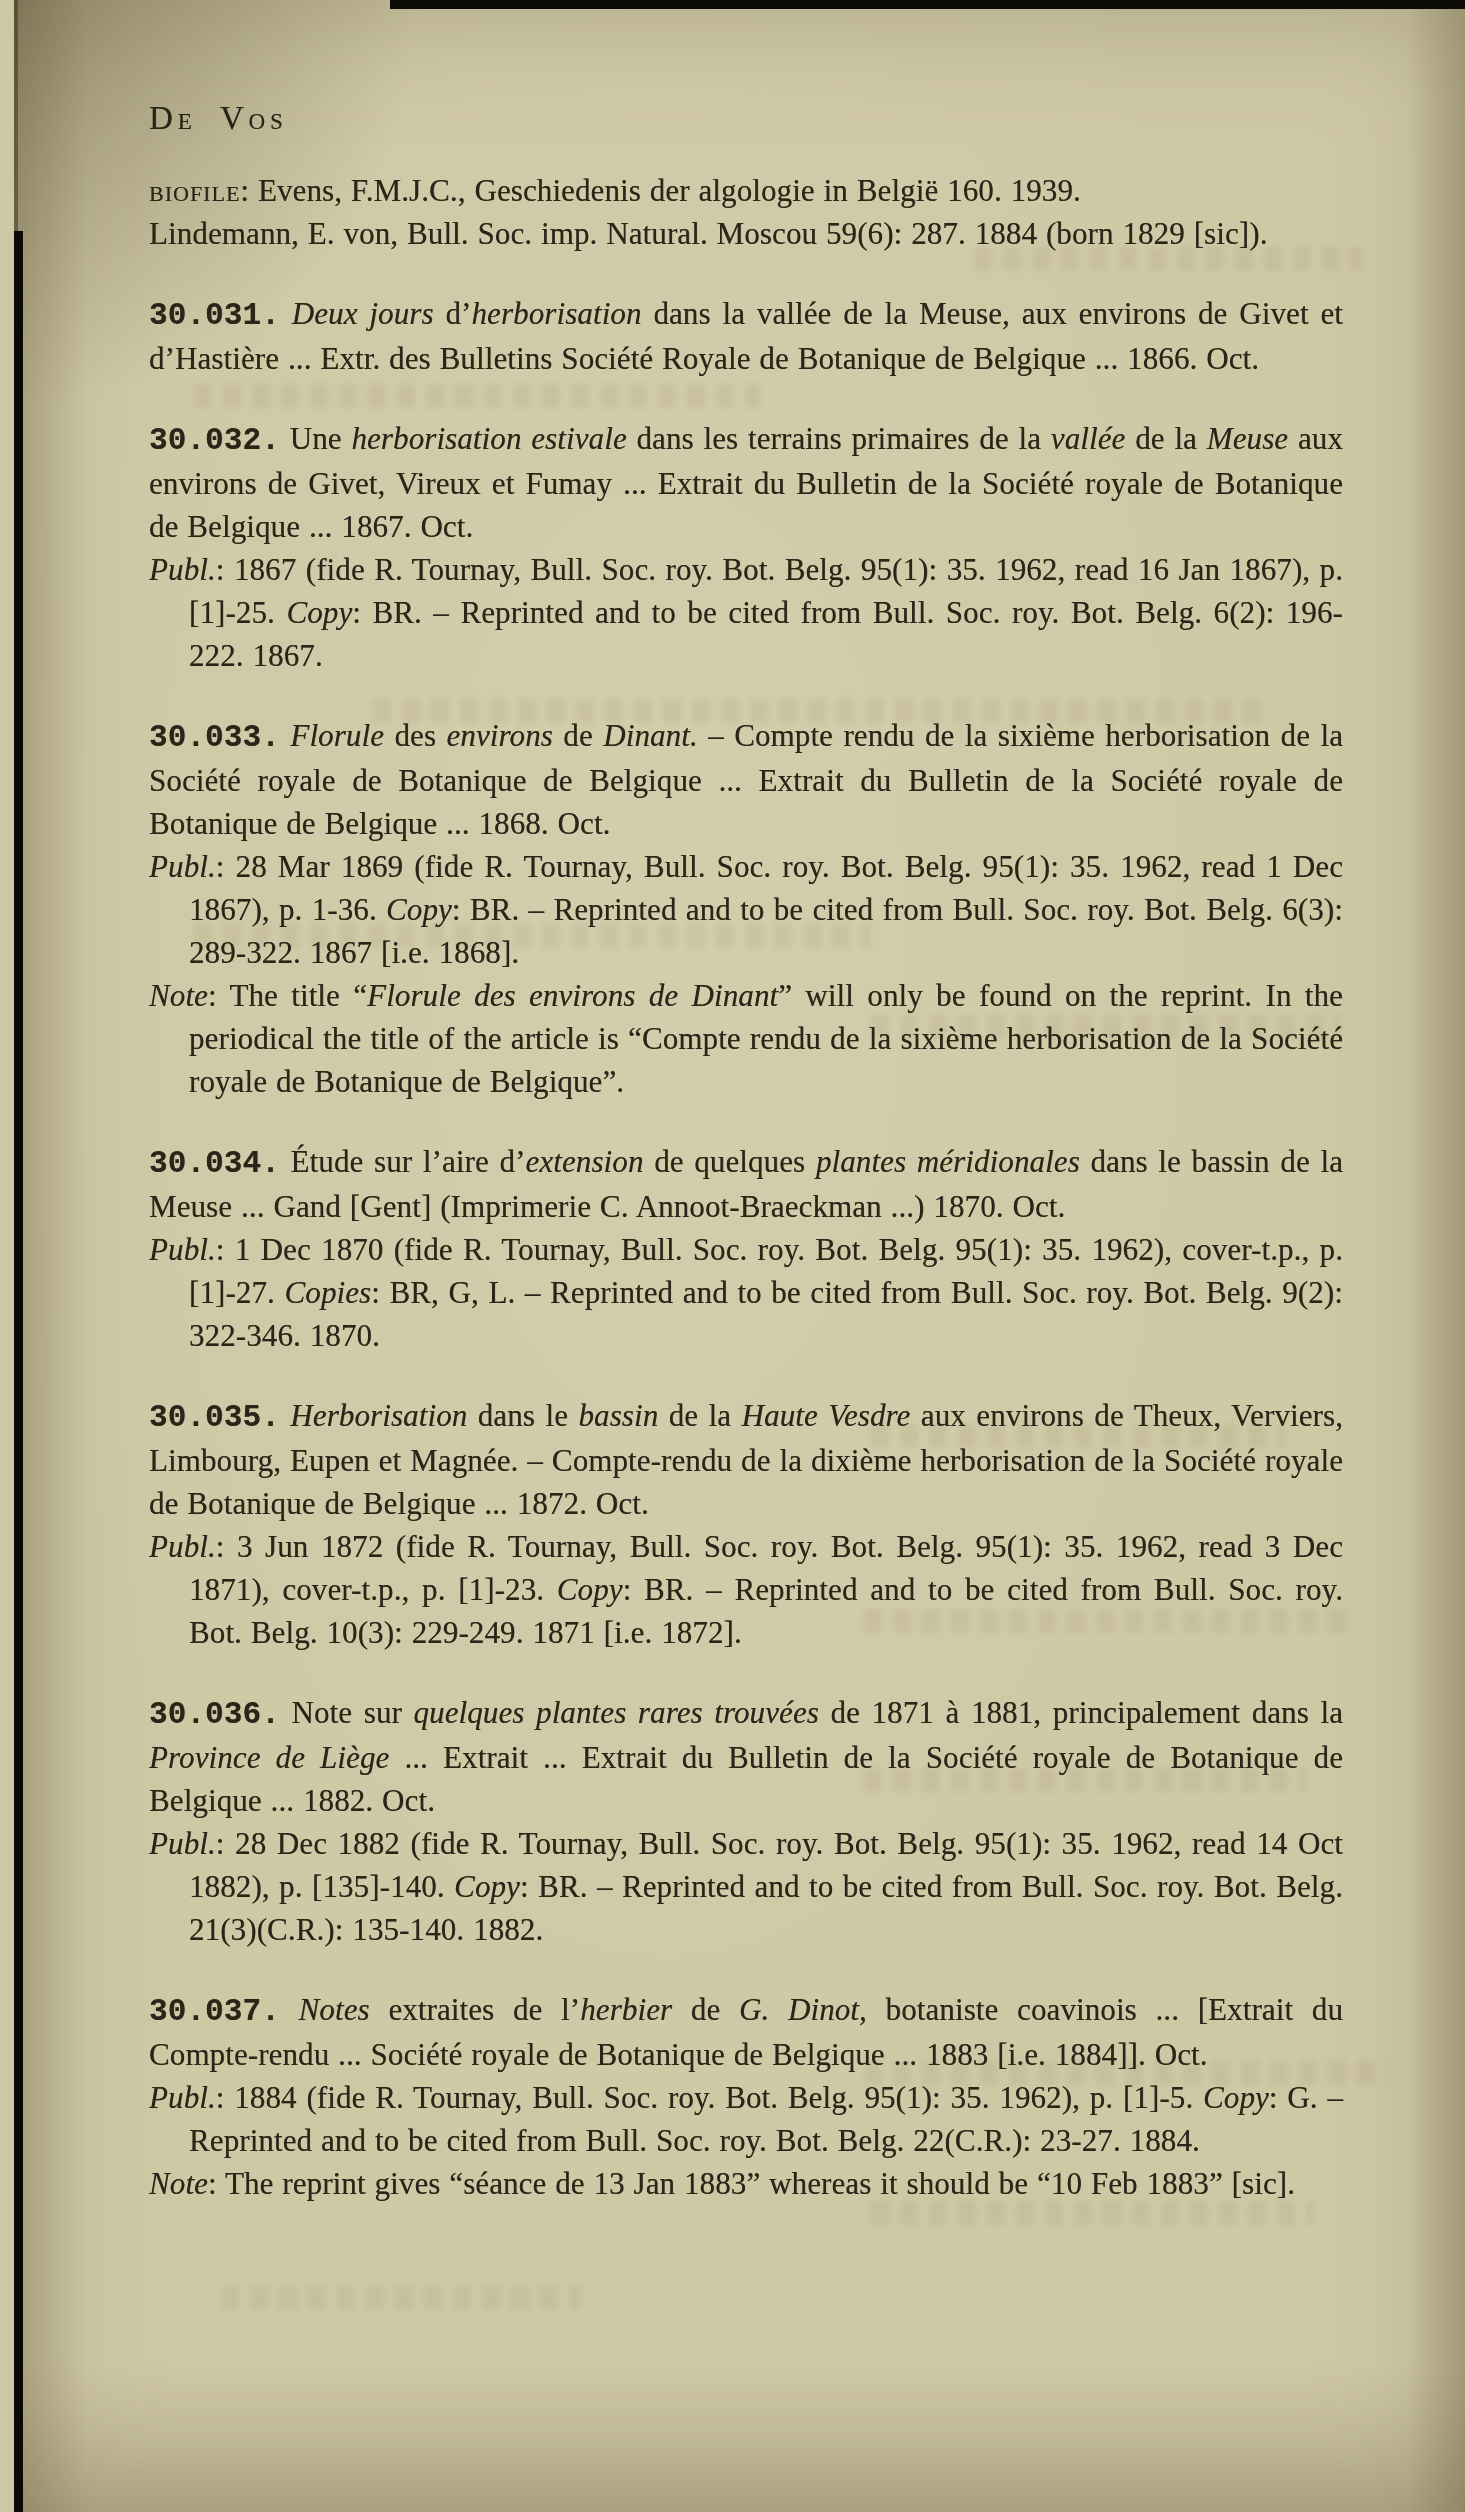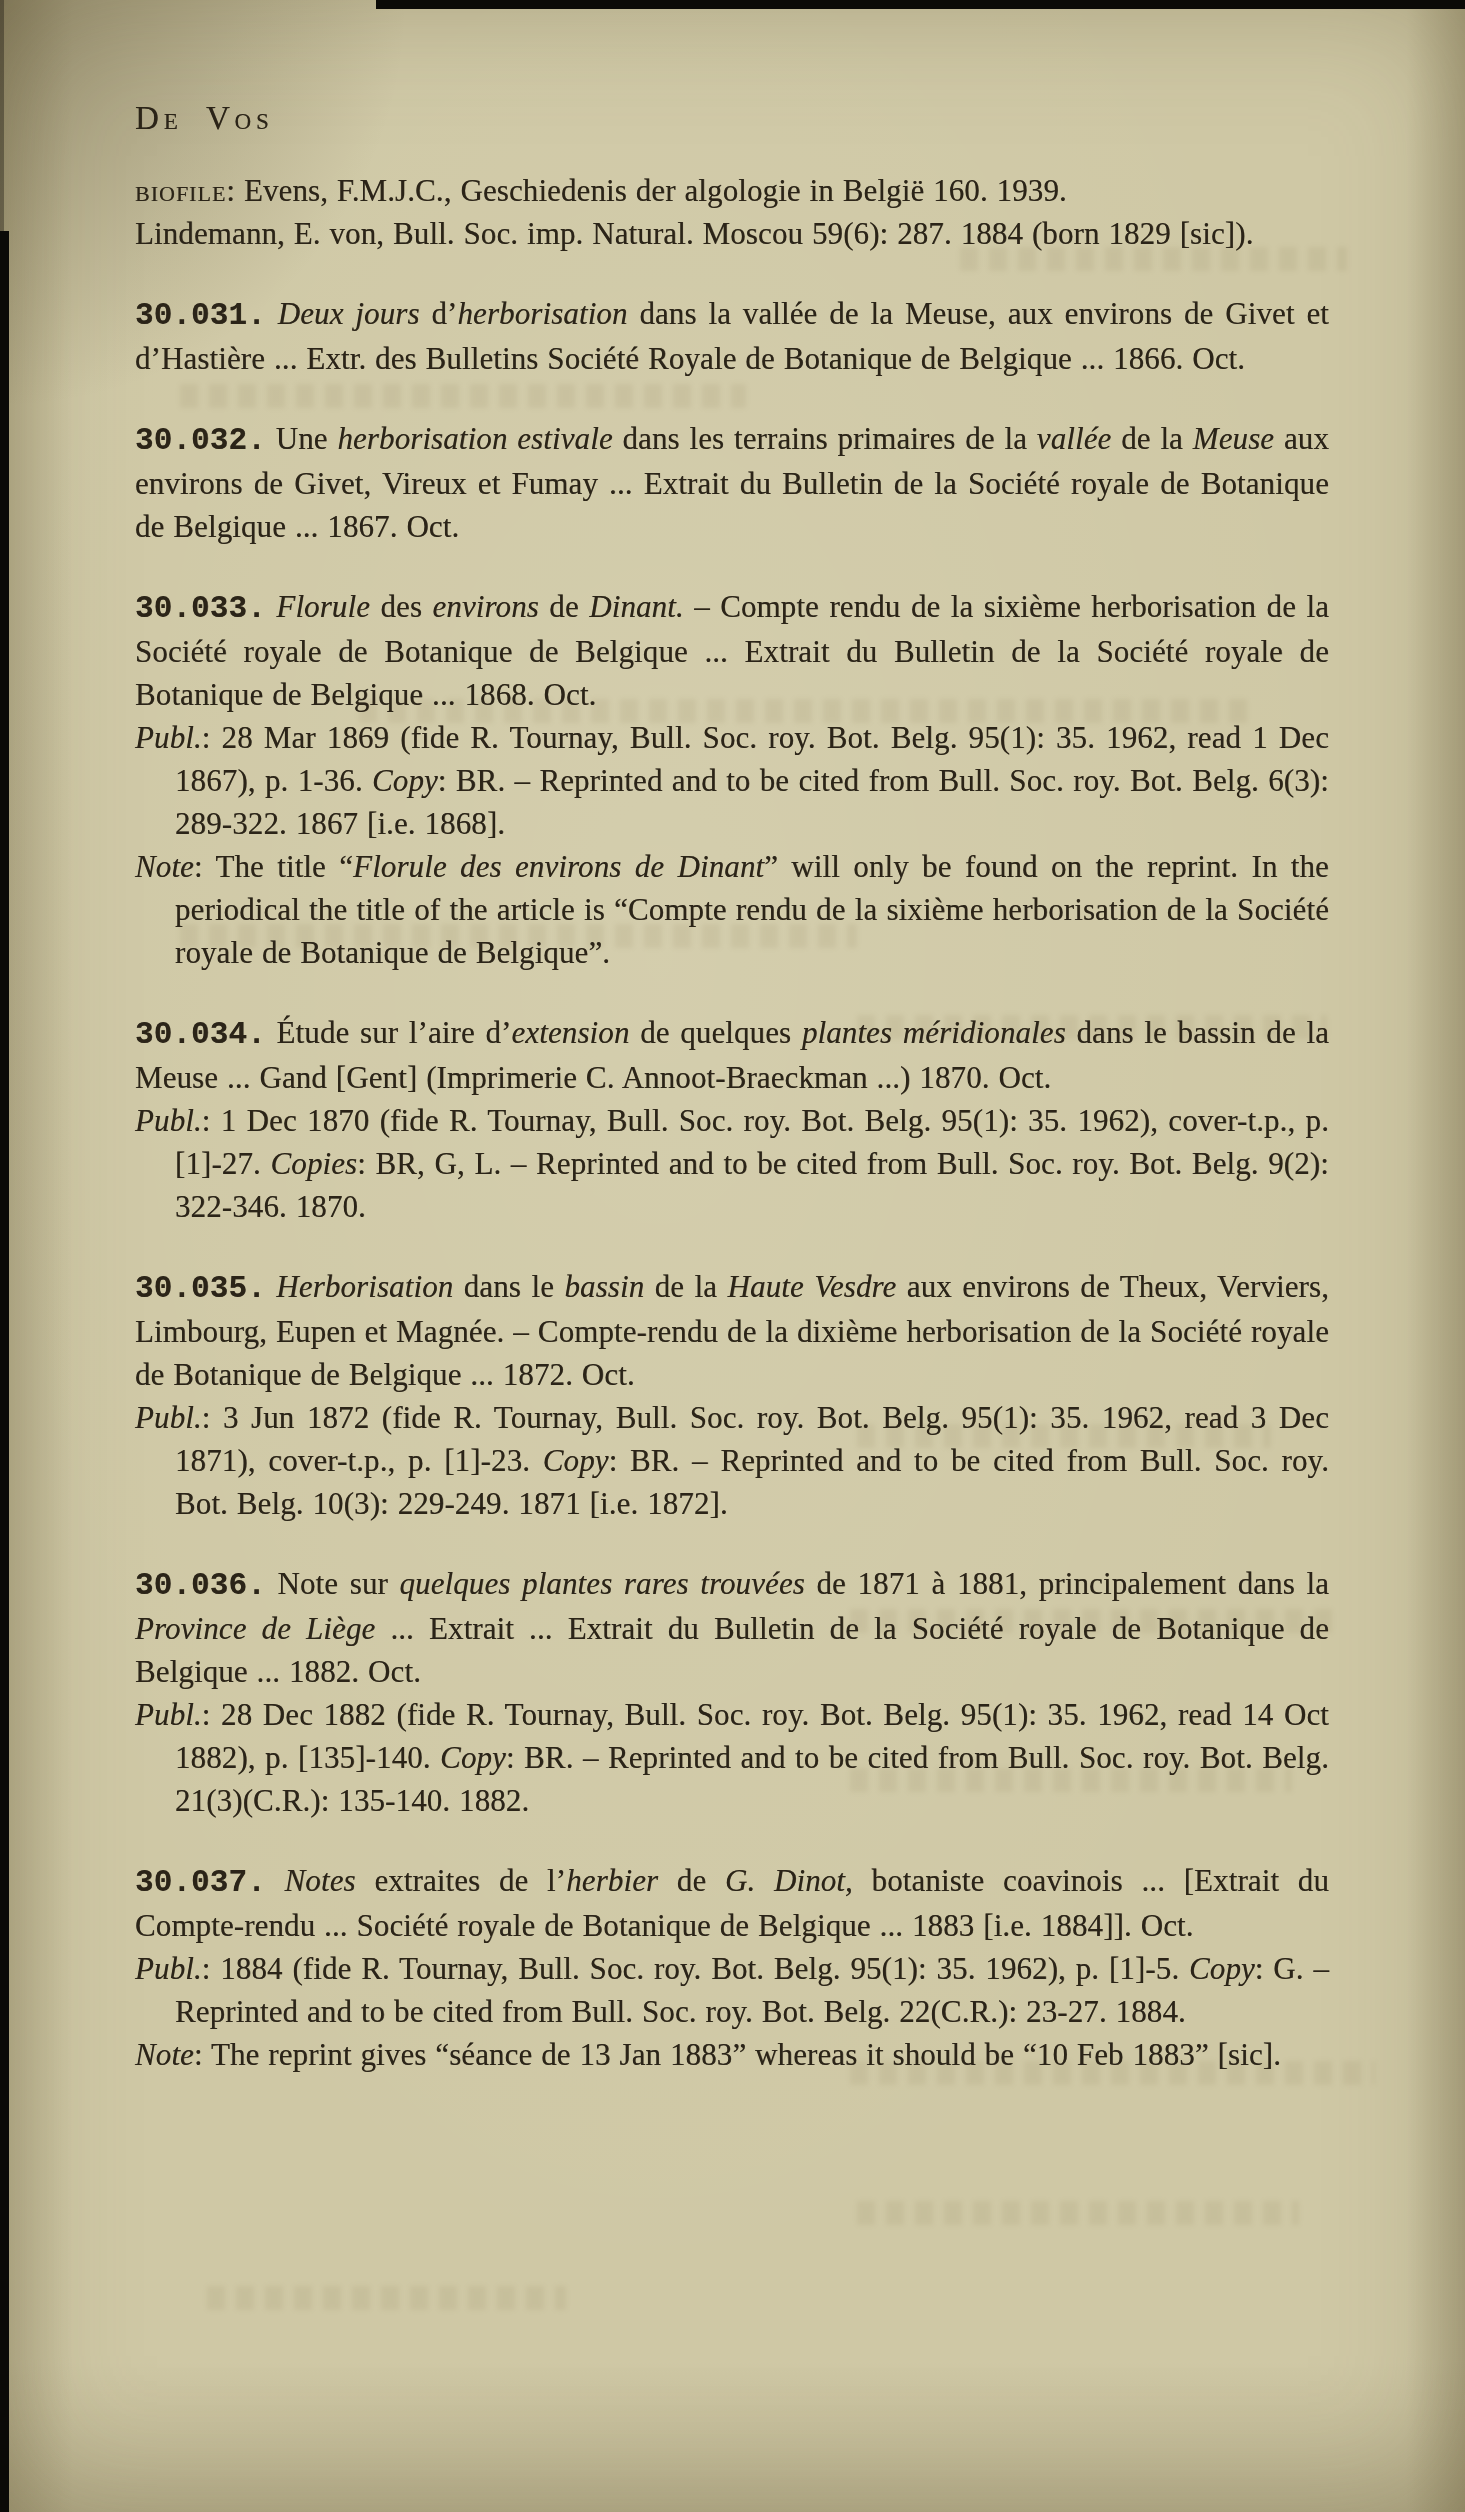--- a/index.html
+++ b/index.html
@@ -20,20 +20,21 @@
   .page{
     position:absolute;inset:0;
     background:
       radial-gradient(circle at 0% 0%, rgba(70,60,35,.38), rgba(70,60,35,0) 14%),
       radial-gradient(ellipse at 45% 38%, rgba(255,255,242,.10), rgba(255,255,242,0) 62%),
       linear-gradient(90deg, rgba(96,85,50,.22), rgba(96,85,50,0) 5%),
       linear-gradient(270deg, rgba(96,85,50,.26), rgba(96,85,50,0) 4%),
       linear-gradient(0deg, rgba(96,85,50,.18), rgba(96,85,50,0) 6%),
       var(--paper);
     box-shadow: inset 0 0 131px rgba(92,80,46,.35);
+    margin-left: 14px;
   }
   .text-column{
     position:absolute;
     left:135px; top:97px; width:1194px;
   }
   .blk{
     font-size:31px;
     line-height:43px;
     text-align:justify;
     letter-spacing:0.1px;
@@ -90,20 +91,21 @@
   <div class="bleed" style="top:1768px;left:850px;width:442px;" data-name="bleed-through-artifact"></div>
   <div class="bleed" style="top:2061px;left:850px;width:525px;" data-name="bleed-through-artifact"></div>
   <div class="bleed" style="top:2201px;left:857px;width:442px;" data-name="bleed-through-artifact"></div>
   <div class="bleed" style="top:2286px;left:207px;width:359px;" data-name="bleed-through-artifact"></div>
 
   <div class="text-column" data-name="text-column">
       <div class="blk k-header" data-name="page-header"><span data-name="text-run">De Vos</span></div>
       <div class="blk k-para" data-name="biofile-paragraph"><span class="sc" data-name="small-caps-label">BIOFILE</span><span data-name="text-run">: Evens, F.M.J.C., Geschiedenis der algologie in België 160. 1939.</span><br><span data-name="text-run">Lindemann, E. von, Bull. Soc. imp. Natural. Moscou 59(6): 287. 1884 (born 1829 [sic]).</span></div>
       <div class="blk k-title" data-name="entry-30031-title"><b data-name="entry-number">30.031.</b><span data-name="text-run"> </span><i data-name="italic-text">Deux jours</i><span data-name="text-run"> d’</span><i data-name="italic-text">herborisation</i><span data-name="text-run"> dans la vallée de la Meuse, aux environs de Givet et d’Hastière ... Extr. des Bulletins Société Royale de Botanique de Belgique ... 1866. Oct.</span></div>
       <div class="blk k-title" data-name="entry-30032-title"><b data-name="entry-number">30.032.</b><span data-name="text-run"> Une </span><i data-name="italic-text">herborisation estivale</i><span data-name="text-run"> dans les terrains primaires de la </span><i data-name="italic-text">vallée</i><span data-name="text-run"> de la </span><i data-name="italic-text">Meuse</i><span data-name="text-run"> aux environs de Givet, Vireux et Fumay ... Extrait du Bulletin de la Société royale de Botanique de Belgique ... 1867. Oct.</span></div>
+      <div class="blk k-hang" data-name="entry-30032-publication"><i data-name="italic-text">Publ.</i><span data-name="text-run">: 1867 (fide R. Tournay, Bull. Soc. roy. Bot. Belg. 95(1): 35. 1962, read 16 Jan 1867), p. [1]-25. </span><i data-name="italic-text">Copy</i><span data-name="text-run">: BR. – Reprinted and to be cited from Bull. Soc. roy. Bot. Belg. 6(2): 196-222. 1867.</span></div>
       <div class="blk k-title" data-name="entry-30033-title"><b data-name="entry-number">30.033.</b><span data-name="text-run"> </span><i data-name="italic-text">Florule</i><span data-name="text-run"> des </span><i data-name="italic-text">environs</i><span data-name="text-run"> de </span><i data-name="italic-text">Dinant.</i><span data-name="text-run"> – Compte rendu de la sixième herborisation de la Société royale de Botanique de Belgique ... Extrait du Bulletin de la Société royale de Botanique de Belgique ... 1868. Oct.</span></div>
       <div class="blk k-hang" data-name="entry-30033-publication"><i data-name="italic-text">Publ.</i><span data-name="text-run">: 28 Mar 1869 (fide R. Tournay, Bull. Soc. roy. Bot. Belg. 95(1): 35. 1962, read 1 Dec 1867), p. 1-36. </span><i data-name="italic-text">Copy</i><span data-name="text-run">: BR. – Reprinted and to be cited from Bull. Soc. roy. Bot. Belg. 6(3): 289-322. 1867 [i.e. 1868].</span></div>
       <div class="blk k-hang" data-name="entry-30033-note"><i data-name="italic-text">Note</i><span data-name="text-run">: The title “</span><i data-name="italic-text">Florule des environs de Dinant</i><span data-name="text-run">” will only be found on the reprint. In the periodical the title of the article is “Compte rendu de la sixième herborisation de la Société royale de Botanique de Belgique”.</span></div>
       <div class="blk k-title" data-name="entry-30034-title"><b data-name="entry-number">30.034.</b><span data-name="text-run"> Étude sur l’aire d’</span><i data-name="italic-text">extension</i><span data-name="text-run"> de quelques </span><i data-name="italic-text">plantes méridionales</i><span data-name="text-run"> dans le bassin de la Meuse ... Gand [Gent] (Imprimerie C. Annoot-Braeckman ...) 1870. Oct.</span></div>
       <div class="blk k-hang" data-name="entry-30034-publication"><i data-name="italic-text">Publ.</i><span data-name="text-run">: 1 Dec 1870 (fide R. Tournay, Bull. Soc. roy. Bot. Belg. 95(1): 35. 1962), cover-t.p., p. [1]-27. </span><i data-name="italic-text">Copies</i><span data-name="text-run">: BR, G, L. – Reprinted and to be cited from Bull. Soc. roy. Bot. Belg. 9(2): 322-346. 1870.</span></div>
       <div class="blk k-title" data-name="entry-30035-title"><b data-name="entry-number">30.035.</b><span data-name="text-run"> </span><i data-name="italic-text">Herborisation</i><span data-name="text-run"> dans le </span><i data-name="italic-text">bassin</i><span data-name="text-run"> de la </span><i data-name="italic-text">Haute Vesdre</i><span data-name="text-run"> aux environs de Theux, Verviers, Limbourg, Eupen et Magnée. – Compte-rendu de la dixième herborisation de la Société royale de Botanique de Belgique ... 1872. Oct.</span></div>
       <div class="blk k-hang" data-name="entry-30035-publication"><i data-name="italic-text">Publ.</i><span data-name="text-run">: 3 Jun 1872 (fide R. Tournay, Bull. Soc. roy. Bot. Belg. 95(1): 35. 1962, read 3 Dec 1871), cover-t.p., p. [1]-23. </span><i data-name="italic-text">Copy</i><span data-name="text-run">: BR. – Reprinted and to be cited from Bull. Soc. roy. Bot. Belg. 10(3): 229-249. 1871 [i.e. 1872].</span></div>
       <div class="blk k-title" data-name="entry-30036-title"><b data-name="entry-number">30.036.</b><span data-name="text-run"> Note sur </span><i data-name="italic-text">quelques plantes rares trouvées</i><span data-name="text-run"> de 1871 à 1881, principalement dans la </span><i data-name="italic-text">Province de Liège</i><span data-name="text-run"> ... Extrait ... Extrait du Bulletin de la Société royale de Botanique de Belgique ... 1882. Oct.</span></div>
       <div class="blk k-hang" data-name="entry-30036-publication"><i data-name="italic-text">Publ.</i><span data-name="text-run">: 28 Dec 1882 (fide R. Tournay, Bull. Soc. roy. Bot. Belg. 95(1): 35. 1962, read 14 Oct 1882), p. [135]-140. </span><i data-name="italic-text">Copy</i><span data-name="text-run">: BR. – Reprinted and to be cited from Bull. Soc. roy. Bot. Belg. 21(3)(C.R.): 135-140. 1882.</span></div>
       <div class="blk k-title" data-name="entry-30037-title"><b data-name="entry-number">30.037.</b><span data-name="text-run"> </span><i data-name="italic-text">Notes</i><span data-name="text-run"> extraites de l’</span><i data-name="italic-text">herbier</i><span data-name="text-run"> de </span><i data-name="italic-text">G. Dinot,</i><span data-name="text-run"> botaniste coavinois ... [Extrait du Compte-rendu ... Société royale de Botanique de Belgique ... 1883 [i.e. 1884]]. Oct.</span></div>

